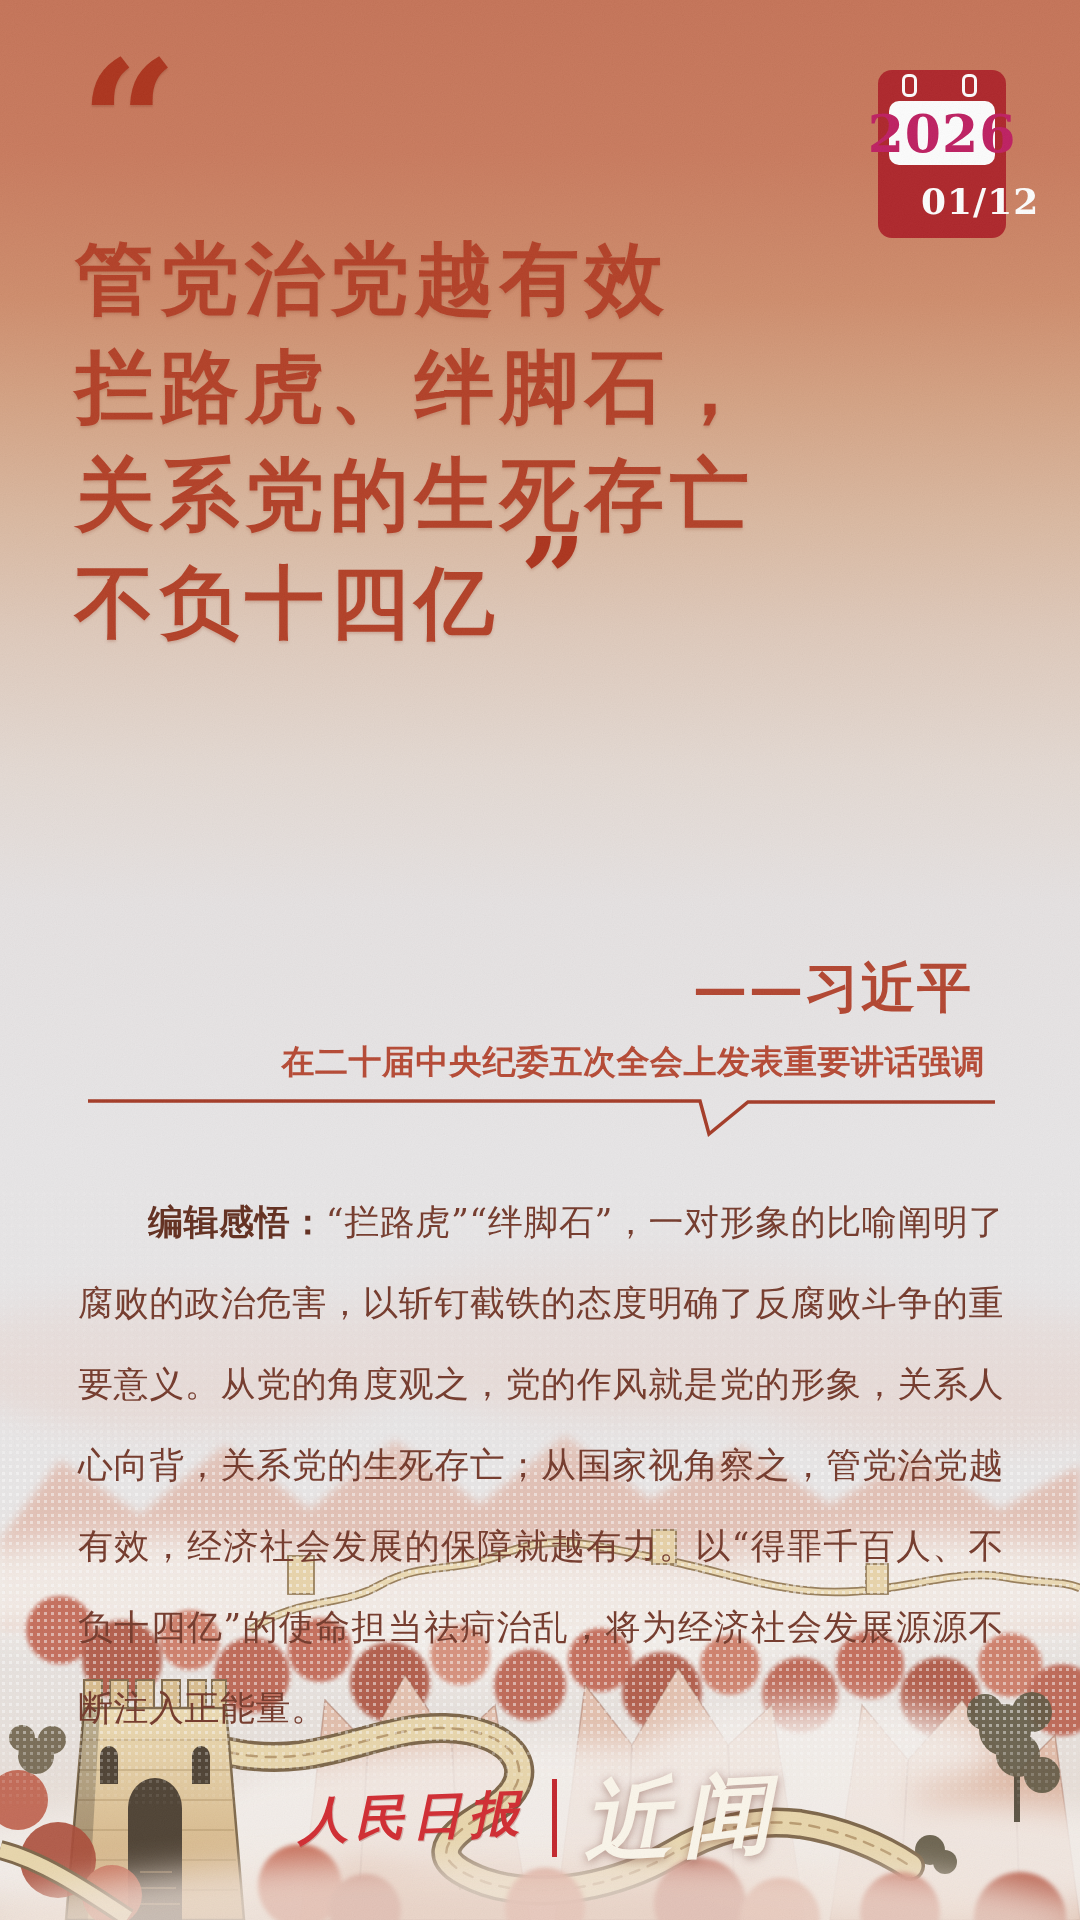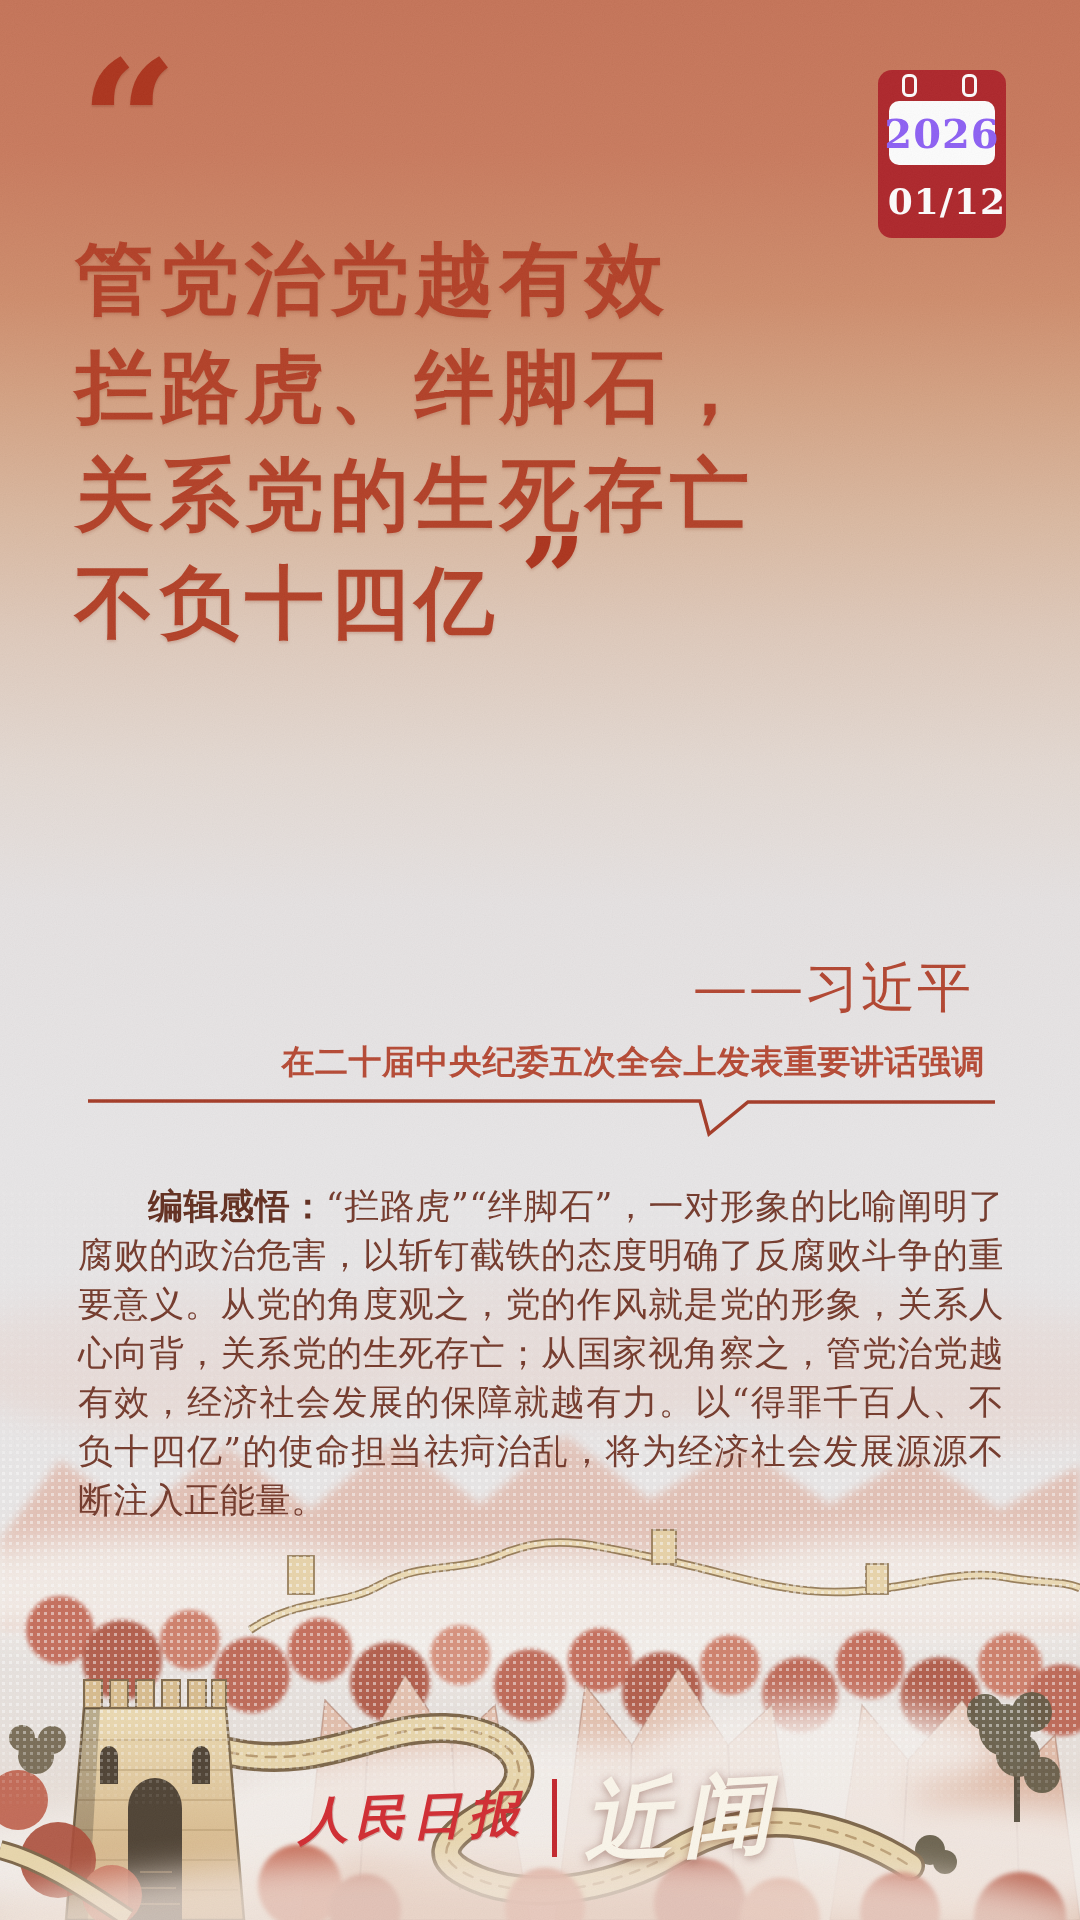--- a/index.html
+++ b/index.html
@@ -26,44 +26,44 @@
 
   .grain{position:absolute;left:0;top:0;width:1080px;height:1920px;opacity:.075;pointer-events:none;z-index:40;}
 
   
   .calendar{position:absolute;left:878px;top:70px;width:128px;height:168px;
     background:#ad1f24;border-radius:14px;z-index:10;}
   .cal-ring{position:absolute;top:4px;width:9px;height:17px;border:3px solid #fff;border-radius:6px;}
   .ring-l{left:24px;} .ring-r{left:84px;}
   .cal-panel{position:absolute;left:11px;top:31px;width:106px;height:64px;background:#fff;border-radius:10px;
     display:flex;align-items:center;justify-content:center;}
-  .cal-year{font-size:40px;font-weight:700;color:#8b5cf6;letter-spacing:1px;}
-  .cal-date{position:absolute;left:0;bottom:16px;width:100%;text-align:right;
-    font-size:36px;font-weight:700;color:#ffffff;letter-spacing:1px;}
+  .cal-year{font-size:52px;font-weight:700;color:#be185d;letter-spacing:1px;}
+  .cal-date{position:absolute;left:0;bottom:16px;width:100%;text-align:left;
+    font-size:36px;font-weight:700;color:#ffffff;letter-spacing:1px;padding-left:43px;}
 
   
   .q-open{position:absolute;left:80px;top:38px;font-size:170px;line-height:1;
     color:#ab2d15;font-weight:700;z-index:5;text-shadow:0 2px 2px rgba(122,40,20,.25);}
   .quote{position:absolute;left:75px;top:225px;z-index:5;}
   .q-line{font-size:79px;line-height:108px;font-weight:700;letter-spacing:6px;
     color:#b23a20;white-space:nowrap;
     text-shadow:0 2px 3px rgba(130,45,25,.22);}
   .q-close{display:inline-block;font-size:115px;line-height:0;vertical-align:top;
     position:relative;top:30px;margin-left:20px;color:#ab2d15;font-weight:700;letter-spacing:0;}
 
   
-  .attr-line{position:absolute;right:107px;top:952px;font-size:54px;font-weight:400;
+  .attr-line{position:absolute;right:107px;top:952px;font-size:54px;font-weight:700;
     color:#b2402a;letter-spacing:2px;z-index:5;}
   .attr-sub{position:absolute;right:95px;top:1040px;font-size:33px;font-weight:700;
     color:#b5442e;letter-spacing:0.5px;z-index:5;text-align:right;}
   .divider{position:absolute;left:0;top:1088px;width:1080px;height:60px;z-index:5;}
 
   
   .editorial{position:absolute;left:78px;top:1146px;width:926px;z-index:5;
-    font-size:35px;line-height:49px;color:#713425;
+    font-size:35px;line-height:81px;color:#713425;
     text-align:justify;text-indent:2em;letter-spacing:0.5px;}
   .edit-label{font-weight:700;color:#5e2818;}
 
   
   .logo{position:absolute;left:0;top:1758px;width:1080px;display:flex;align-items:center;
     justify-content:center;gap:26px;z-index:20;}
   .logo-brand{font-size:50px;color:#d2252b;font-weight:800;font-style:italic;letter-spacing:7px;
     transform:rotate(-2deg);text-shadow:1px 1px 0 rgba(120,20,15,.25);}
   .logo-bar{width:5px;height:78px;background:#c41f26;}
   .logo-edition{font-size:88px;color:#fdf8ec;font-weight:800;font-style:italic;letter-spacing:12px;

